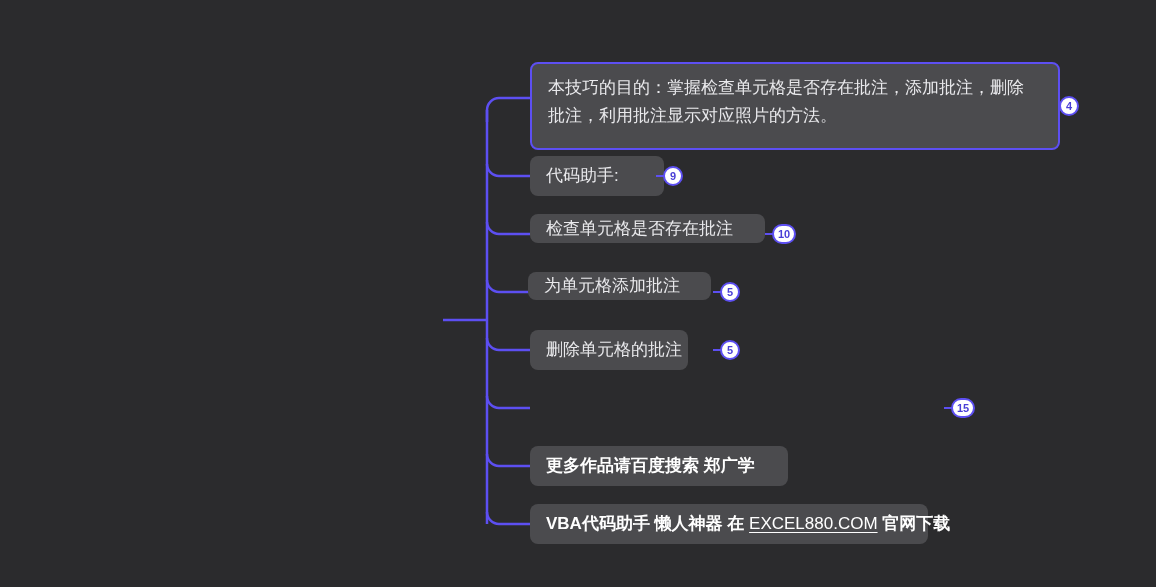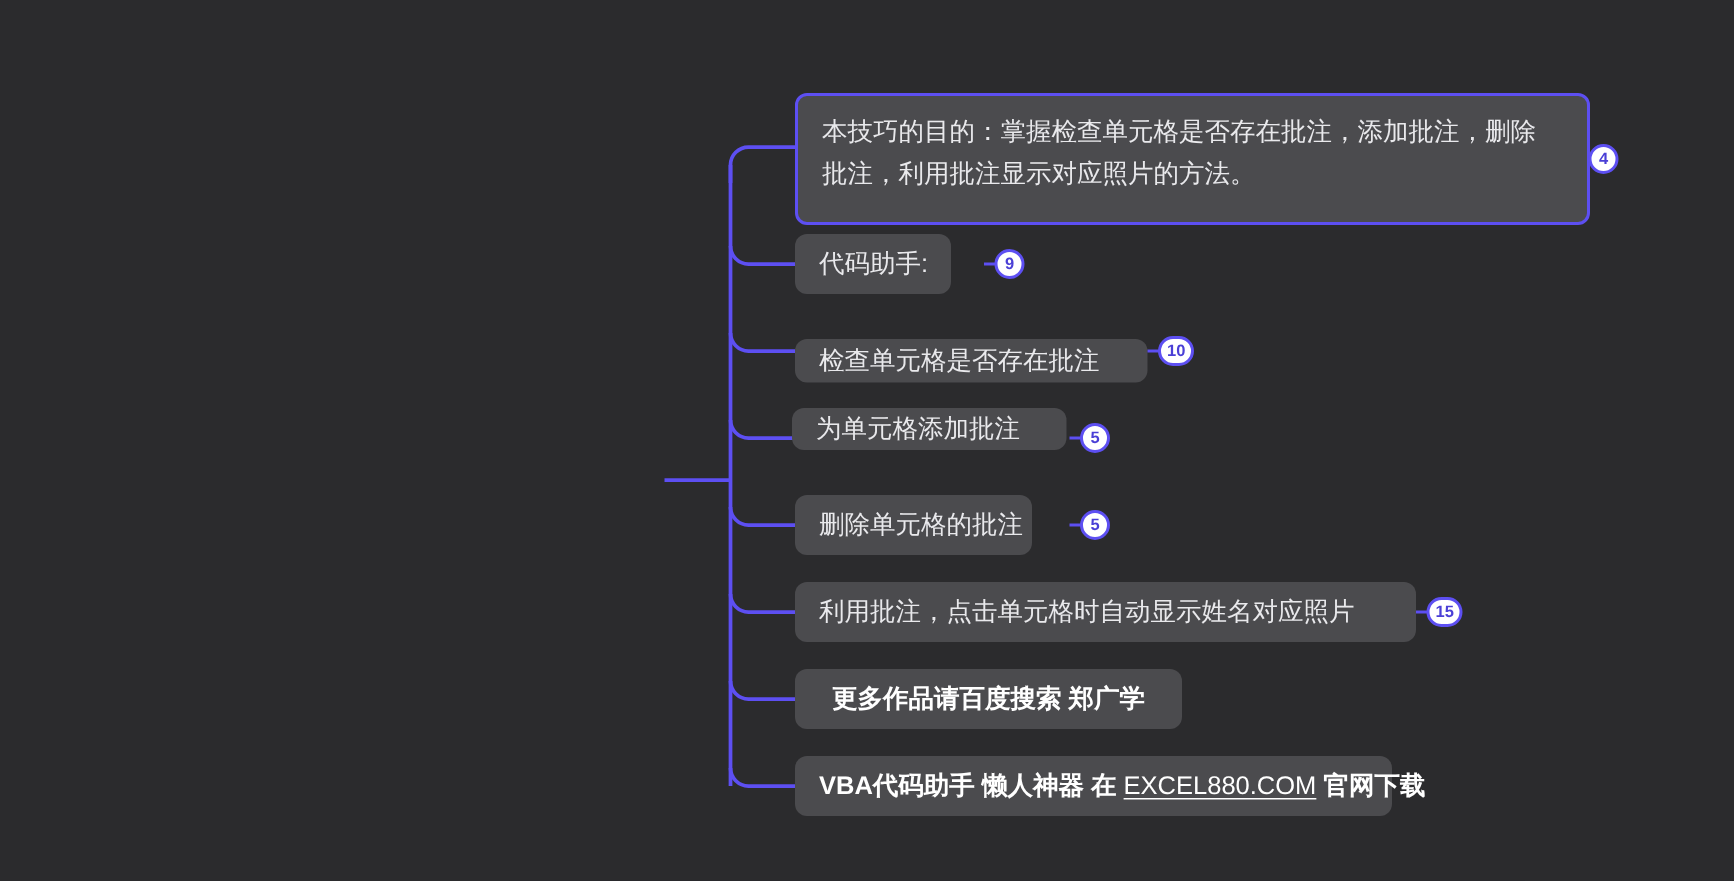--- a/index.html
+++ b/index.html
@@ -132,51 +132,48 @@
     <path d="M487,512 a12,12 0 0 0 12,12 H530" stroke="#5d4ff2" stroke-width="2.5" fill="none"></path>
   </svg>
 
 
   <div class="node selected" style="left:530px; top:62px; width:530px; height:88px;">
     <span class="node-label wrap">本技巧的目的：掌握检查单元格是否存在批注，添加批注，删除批注，利用批注显示对应照片的方法。</span>
   </div>
   <div class="badge-stub" style="left:1060px; top:105px;"></div>
   <div class="badge" style="left:1059px; top:96px;">4</div>
 
-  <div class="node" style="left:530px; top:156px; width:104px; height:40px;">
+  <div class="node" style="left:530px; top:156px; width:134px; height:40px;">
     <span class="node-label">代码助手:</span>
   </div>
   <div class="badge-stub" style="left:656px; top:175px;"></div>
   <div class="badge" style="left:663px; top:166px;">9</div>
 
-  <div class="node" style="left:530px; top:214px; width:235px; height:29px;margin-top:12px;">
+  <div class="node" style="left:530px; top:214px; width:235px; height:29px;">
     <span class="node-label">检查单元格是否存在批注</span>
   </div>
   <div class="badge-stub" style="left:765px; top:233px;"></div>
   <div class="badge" style="left:772px; top:224px;">10</div>
 
   <div class="node" style="left:528px; top:272px; width:183px; height:28px;">
     <span class="node-label">为单元格添加批注</span>
   </div>
   <div class="badge-stub" style="left:713px; top:291px;"></div>
   <div class="badge" style="left:720px; top:282px;">5</div>
 
   <div class="node" style="left:530px; top:330px; width:158px; height:40px;">
     <span class="node-label">删除单元格的批注</span>
   </div>
   <div class="badge-stub" style="left:713px; top:349px;"></div>
   <div class="badge" style="left:720px; top:340px;">5</div>
 
-  <div class="node" style="left:530px; top:388px; width:414px; height:40px;">
-    <span class="node-label">利用批注，点击单元格时自动显示姓名对应照片</span>
-  </div>
   <div class="badge-stub" style="left:944px; top:407px;"></div>
   <div class="badge" style="left:951px; top:398px;">15</div>
 
-  <div class="node" style="left:530px; top:446px; width:258px; height:40px;justify-content:center;">
+  <div class="node" style="left:530px; top:446px; width:258px; height:40px;">
     <span class="node-label bold">更多作品请百度搜索 郑广学</span>
   </div>
 
   <div class="node" style="left:530px; top:504px; width:398px; height:40px;">
     <span class="node-label bold"><span>VBA代码助手 懒人神器 在 </span><span class="link-text">EXCEL880.COM</span><span> 官网下载</span></span>
   </div>
 
 </div>
 
 </body></html>

